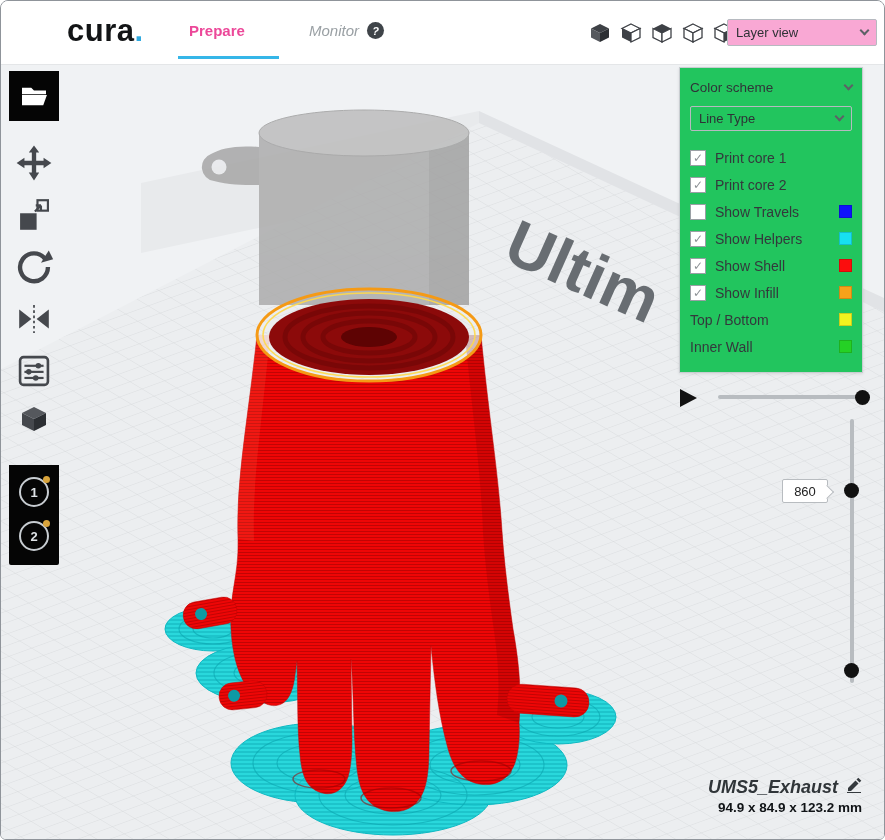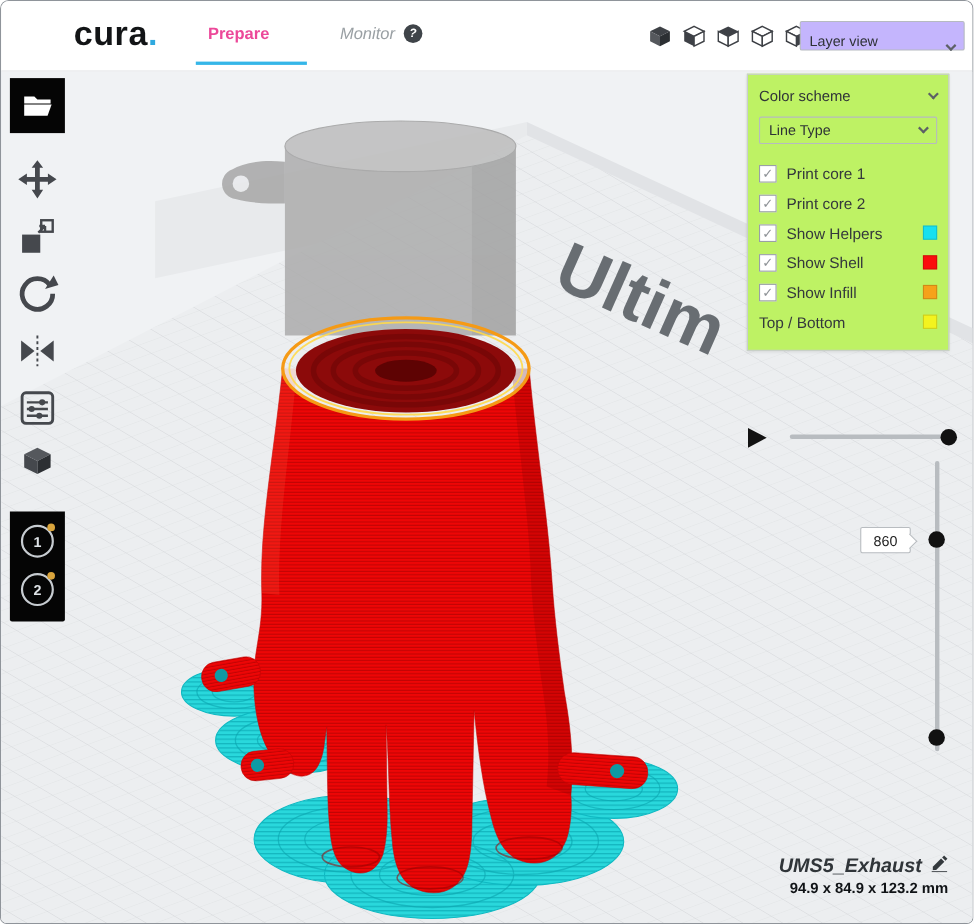--- a/index.html
+++ b/index.html
@@ -13,40 +13,40 @@
     letter-spacing:.5px;color:#121416;margin-left:48px;}
   .logo .dot{color:#2fa9df;}
   .tab{position:absolute;top:21px;font-size:15px;cursor:default;}
   .tab-prepare{left:188px;font-weight:bold;color:#ec4899;}
   .tab-underline{position:absolute;left:177px;top:55px;width:101px;height:3px;background:#35b6e8;}
   .tab-monitor{left:308px;color:#9aa0a4;display:flex;align-items:center;font-style:italic;}
   .help-badge{display:inline-flex;align-items:center;justify-content:center;width:17px;height:17px;
     border-radius:50%;background:#3f4449;color:#fff;font-size:11px;font-weight:bold;margin-left:8px;}
   .viewicons{position:absolute;left:588px;top:21px;display:flex;gap:9px;}
   .viewicons svg{display:block;}
-  .dropdown{position:absolute;display:flex;align-items:flex-end;justify-content:space-between;
-    background:#c4b5fd;border:1px solid #b6bac0;border-radius:2px;font-size:13px;color:#2e3236;
+  .dropdown{position:absolute;display:flex;align-items:center;justify-content:space-between;
+    background:#f9a8d4;border:1px solid #b6bac0;border-radius:2px;font-size:13px;color:#2e3236;
     padding:0 8px;}
   .dd-view{left:726px;top:18px;width:150px;height:27px;}
   .chev{width:7px;height:7px;border-right:2px solid #5d6166;border-bottom:2px solid #5d6166;
     transform:rotate(45deg);margin-top:-4px;flex:0 0 auto;}
   
   .open-btn{position:absolute;left:8px;top:70px;width:50px;height:50px;background:#050505;
     display:flex;align-items:center;justify-content:center;z-index:20;cursor:pointer;}
   .tools{position:absolute;left:10px;top:136px;z-index:20;}
   .tool{width:46px;height:52px;display:flex;align-items:center;justify-content:center;cursor:pointer;}
   .tool.small{height:44px;}
   .extruders{position:absolute;left:8px;top:464px;width:50px;height:100px;background:#050505;
     border-radius:0 0 2px 2px;z-index:20;}
   .circ{position:absolute;left:10px;width:30px;height:30px;border-radius:50%;border:2px solid #c7ccd1;
     color:#dfe3e7;font-size:13px;font-weight:bold;display:flex;align-items:center;justify-content:center;
     cursor:pointer;}
   .circ .dot{position:absolute;right:-3px;top:-3px;width:7px;height:7px;border-radius:50%;background:#d9a43c;}
   
-  .panel{position:absolute;left:678px;top:66px;width:184px;background:#bef264;border:1px solid #c9cdd1;
+  .panel{position:absolute;left:678px;top:66px;width:184px;background:#22c55e;border:1px solid #c9cdd1;
     box-shadow:0 1px 3px rgba(0,0,0,.10);padding:10px 10px 12px;z-index:25;}
   .panel-head{display:flex;align-items:center;justify-content:space-between;font-size:13.5px;color:#303438;
     cursor:pointer;padding:2px 0 4px;}
   .scheme-select{margin-top:7px;height:25px;display:flex;align-items:center;justify-content:space-between;
     border:1px solid #b6bac0;border-radius:2px;padding:0 8px;font-size:13px;color:#2e3236;cursor:pointer;gap:12px;}
   .rows{margin-top:13px;}
   .row{display:flex;align-items:center;height:27px;}
   .cb{width:16px;height:16px;border:1px solid #9aa0a5;background:#fff;margin-right:9px;
     display:flex;align-items:center;justify-content:center;font-size:12px;font-weight:bold;color:#8d9296;
     cursor:pointer;flex:0 0 auto;}
@@ -292,37 +292,46 @@
     <div class="rows">
       <div class="row">
         <span class="cb">✓</span>
         <span class="rlabel">Print core 1</span>
       </div>
       <div class="row">
         <span class="cb">✓</span>
         <span class="rlabel">Print core 2</span>
       </div>
       <div class="row">
+        <span class="cb"></span>
+        <span class="rlabel">Show Travels</span>
+        <span class="swatch" style="background: rgb(16, 19, 251);"></span>
+      </div>
+      <div class="row">
         <span class="cb">✓</span>
         <span class="rlabel">Show Helpers</span>
         <span class="swatch" style="background: rgb(23, 224, 239);"></span>
       </div>
       <div class="row">
         <span class="cb">✓</span>
         <span class="rlabel">Show Shell</span>
         <span class="swatch" style="background: rgb(251, 13, 13);"></span>
       </div>
       <div class="row">
         <span class="cb">✓</span>
         <span class="rlabel">Show Infill</span>
         <span class="swatch" style="background: rgb(246, 162, 26);"></span>
       </div>
       <div class="row">
         <span class="rlabel">Top / Bottom</span>
         <span class="swatch" style="background: rgb(243, 243, 31);"></span>
+      </div>
+      <div class="row">
+        <span class="rlabel">Inner Wall</span>
+        <span class="swatch" style="background: rgb(37, 209, 37);"></span>
       </div>
     </div>
   </div>
 
   <div class="play"></div>
   <div class="htrack"></div>
   <div class="knob hknob"></div>
   <div class="vtrack"></div>
   <div class="knob vknob-top"></div>
   <div class="knob vknob-bot"></div>

